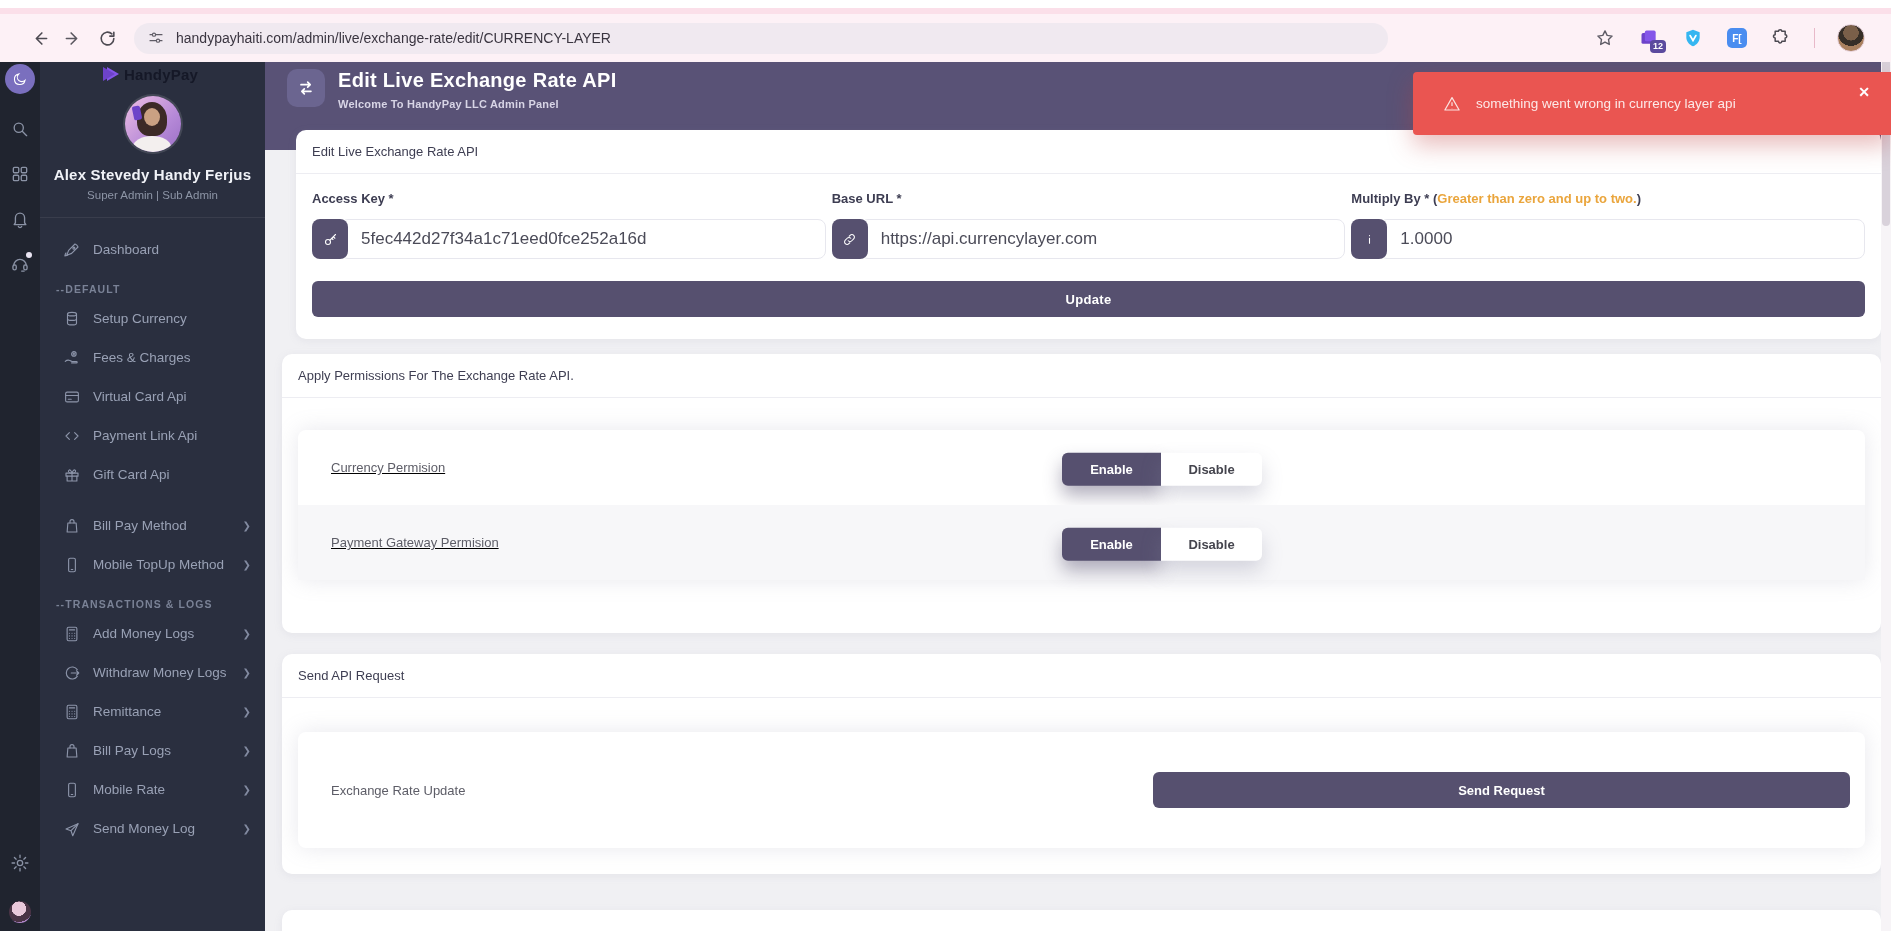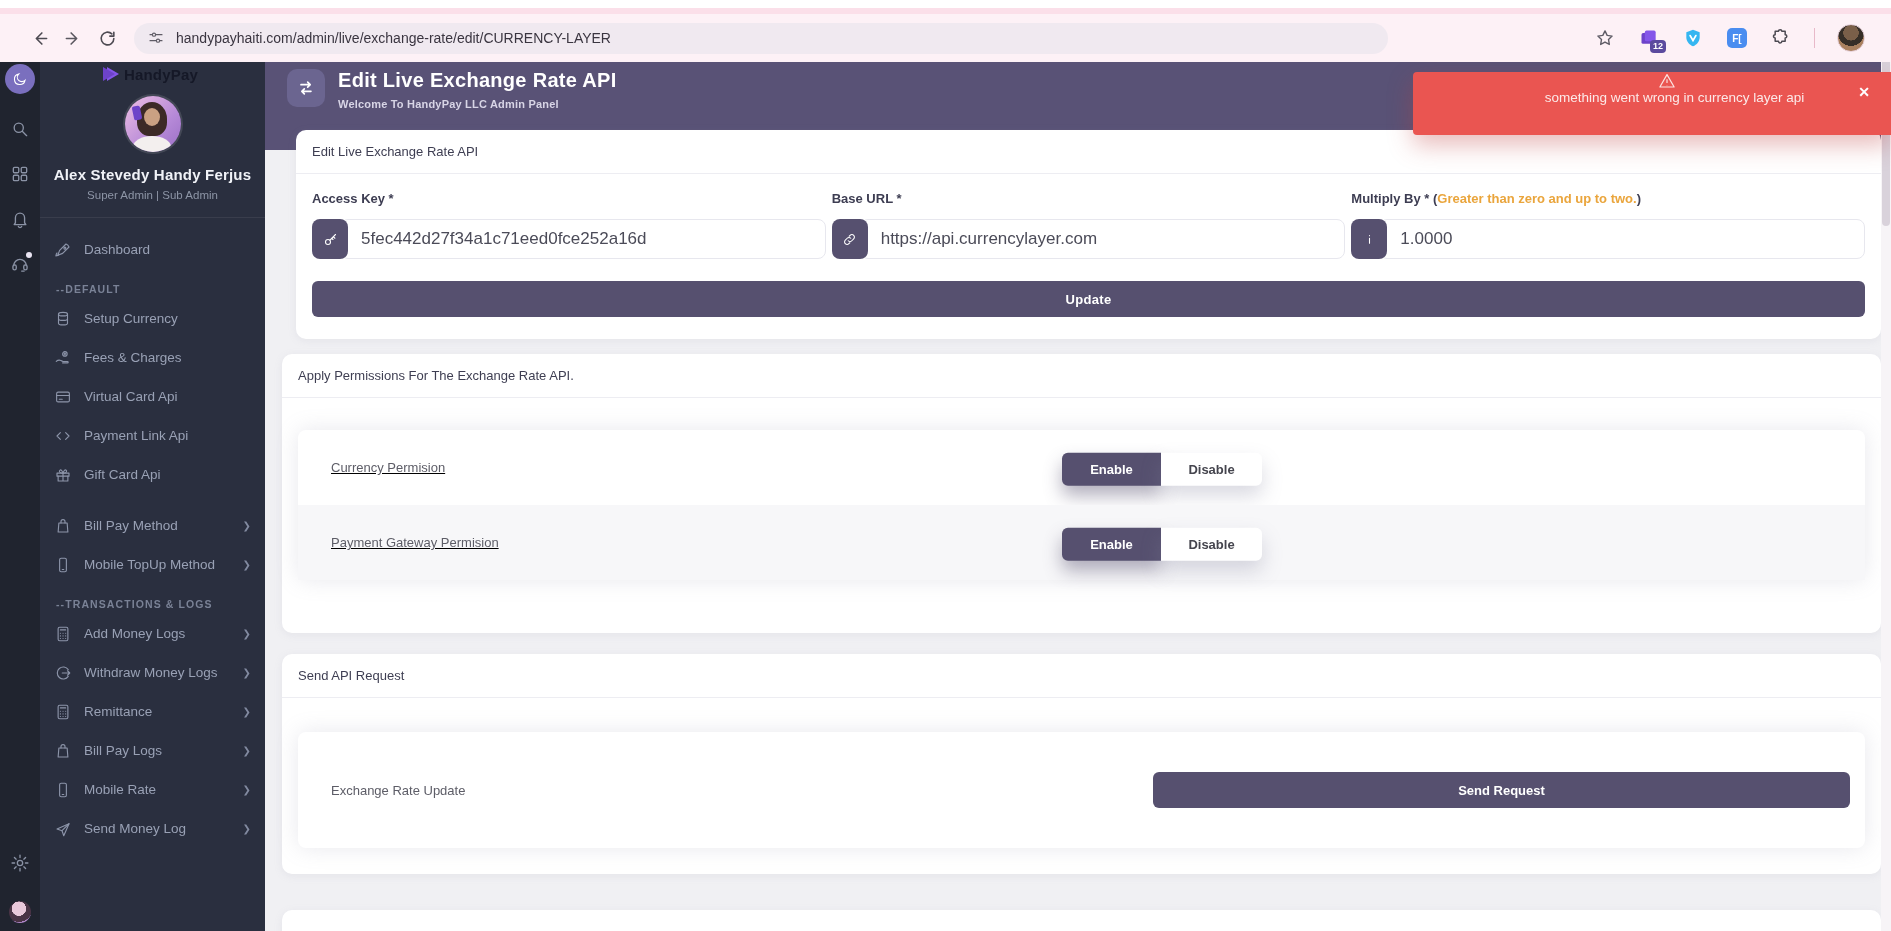--- a/index.html
+++ b/index.html
@@ -51,40 +51,40 @@
   .sb-avatar { width:56px; height:56px; border-radius:50%; margin:12px auto 0; position:relative; overflow:hidden;
                background:linear-gradient(135deg,#efc0e4 0%, #b78ad8 60%, #9a6fc6 100%); box-shadow:0 0 0 2px rgba(255,255,255,.12); }
   .sb-avatar .hair { position:absolute; left:12px; top:6px; width:30px; height:34px; border-radius:50% 50% 40% 40%; background:#3c2a27; }
   .sb-avatar .face { position:absolute; left:19px; top:12px; width:16px; height:18px; border-radius:50%; background:#caa183; }
   .sb-avatar .body { position:absolute; left:8px; bottom:-6px; width:38px; height:22px; border-radius:50% 50% 0 0; background:#f3efee; }
   .sb-avatar .phone { position:absolute; left:8px; top:10px; width:8px; height:14px; border-radius:2px; background:#6d43c9; transform:rotate(-12deg); }
   .sb-name { text-align:center; color:#f1f3f8; font-size:15px; font-weight:700; margin-top:14px; letter-spacing:.2px; }
   .sb-role { text-align:center; color:#8d95a6; font-size:11.5px; margin-top:6px; }
   .sb-div { border-top:1px solid rgba(255,255,255,.07); margin-top:16px; }
   .menu { padding-top:12px; overflow:hidden; }
-  .mi { height:39px; display:flex; align-items:center; padding:0 14px 0 14px; cursor:pointer; color:#99a1b5; }
+  .mi { height:39px; display:flex; align-items:center; padding:0 14px 0 23px; cursor:pointer; color:#99a1b5; }
   .mi-icon { width:18px; height:18px; flex:none; }
   .mi-icon svg { width:18px; height:18px; stroke:#8d95aa; stroke-width:1.5; fill:none; stroke-linecap:round; stroke-linejoin:round; }
   .mi-label { margin-left:12px; font-size:13.5px; white-space:nowrap; }
   .mi-chev { margin-left:auto; font-size:10px; color:#828aa0; }
   .menu-section { padding:14px 0 4px 16px; font-size:10.5px; font-weight:700; letter-spacing:1.1px; color:#7a8296; white-space:nowrap; }
   .gap-before { margin-top:12px; }
 
   
   .main { flex:1; position:relative; background:#f0f0f3; overflow:hidden; }
   .band { position:absolute; top:0; left:0; right:0; height:96px; background:#595276; }
   .page-head { position:absolute; top:15px; left:22px; display:flex; gap:13px; z-index:2; }
   .head-chip { width:38px; height:38px; border-radius:10px; background:#6b6590; display:flex; align-items:center; justify-content:center; flex:none; }
   .head-chip svg { width:20px; height:20px; stroke:#fff; stroke-width:2; fill:none; stroke-linecap:round; stroke-linejoin:round; }
   .page-title { color:#fff; font-size:20px; font-weight:700; letter-spacing:.3px; }
   .page-sub { color:#d8d5e6; font-size:11px; font-weight:600; margin-top:6px; letter-spacing:.2px; }
 
   
   .toast { position:absolute; top:18px; right:0; width:478px; height:63px; background:#ea5551; border-radius:4px 0 0 4px;
-           box-shadow:0 10px 24px rgba(190,60,60,.35); display:flex; align-items:center; padding-left:30px; z-index:6;flex-direction:column; }
+           box-shadow:0 10px 24px rgba(190,60,60,.35); display:flex; align-items:center; padding-left:30px; z-index:6; }
   .toast svg { width:18px; height:18px; stroke:#fbe3e1; stroke-width:1.6; fill:none; stroke-linejoin:round; flex:none; }
   .toast-msg { color:#fce9e8; font-size:13.5px; margin-left:15px; }
   .toast-close { position:absolute; top:13px; right:21px; color:#fff; font-size:14px; font-weight:700; cursor:pointer; line-height:1; }
 
   
   .scrollbar { position:absolute; top:0; right:0; width:10px; bottom:0; background:#f7f4f7; z-index:4; }
   .scroll-thumb { position:absolute; top:2px; left:1px; width:8px; height:170px; border-radius:4px; background:#d9d2db; cursor:pointer; }
 
   
   .content { position:absolute; inset:0; padding:76px 10px 0 31px; z-index:1; }

